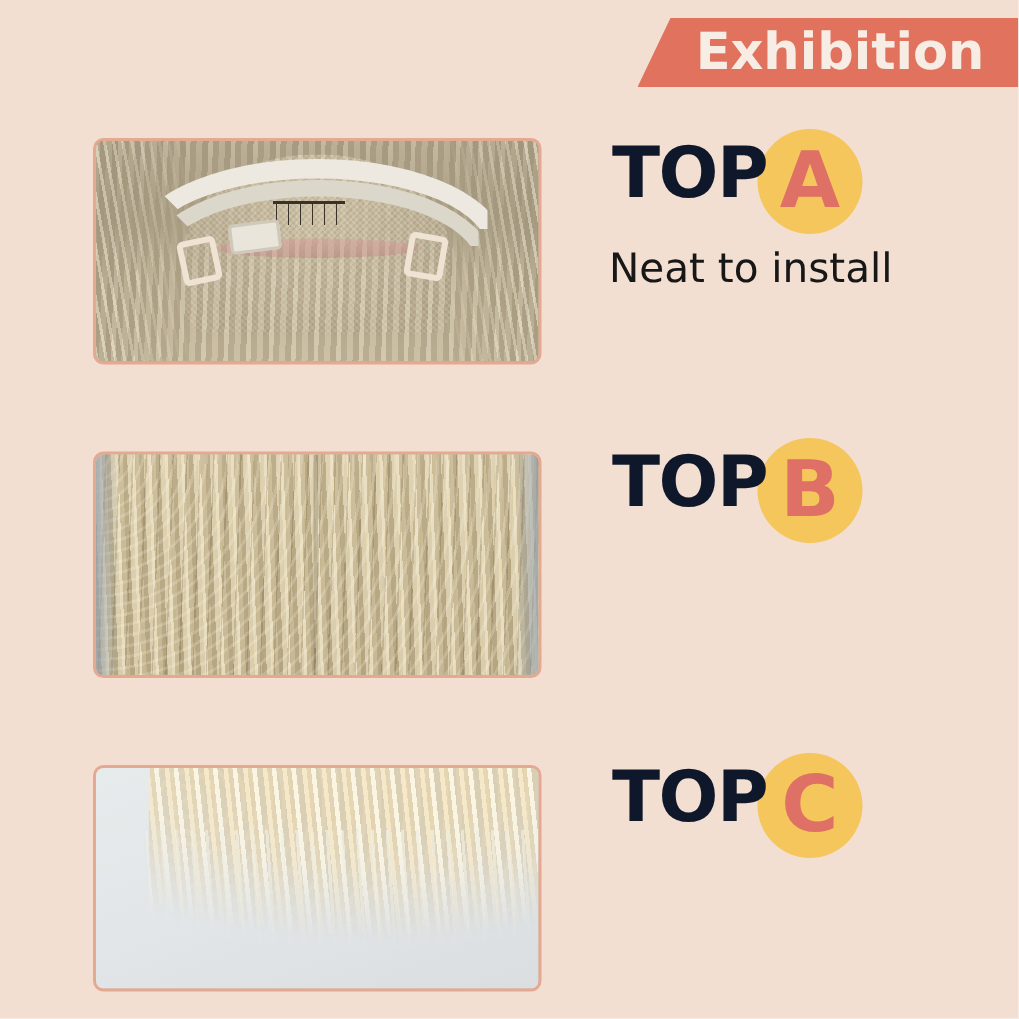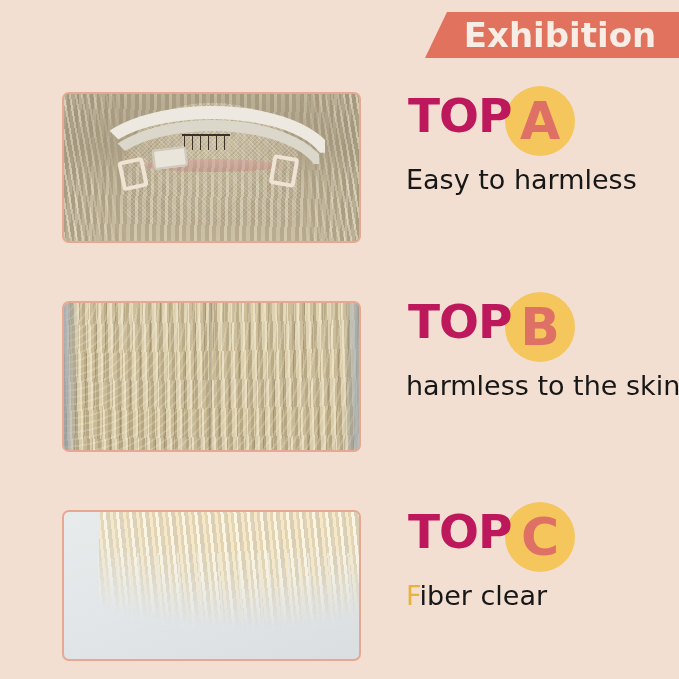--- a/index.html
+++ b/index.html
@@ -263,21 +263,21 @@
   .heading {
     position: relative;
     height: 72px;
   }
   .heading-top {
     position: absolute;
     left: 2px;
     top: 6px;
     font-size: 47px;
     font-weight: bold;
-    color: #be185d;
+    color: #0f172a;
     letter-spacing: -1px;
     line-height: 1;
     z-index: 2;
     font-family: "DejaVu Sans", sans-serif;
   }
   .badge {
     position: absolute;
     left: 99px;
     top: 0px;
     width: 70px;
@@ -362,39 +362,37 @@
     </div>
   </div>
 
   <div class="block" id="block-a">
     <div class="heading">
       <span class="heading-top">TOP</span>
       <span class="badge"></span>
       <span class="badge-letter">A</span>
     </div>
     <div class="lines">
-      <div class="line"><span class="hl"></span><span>Easy to harmless</span></div>
+      <div class="line"><span class="hl"></span><span>Neat to install</span></div>
     </div>
   </div>
 
   <div class="block" id="block-b">
     <div class="heading">
       <span class="heading-top">TOP</span>
       <span class="badge"></span>
       <span class="badge-letter">B</span>
     </div>
     <div class="lines">
-      <div class="line"><span class="hl"></span><span>harmless to the skin</span></div>
     </div>
   </div>
 
   <div class="block" id="block-c">
     <div class="heading">
       <span class="heading-top">TOP</span>
       <span class="badge"></span>
       <span class="badge-letter">C</span>
     </div>
     <div class="lines">
-      <div class="line"><span class="hl">F</span><span>iber clear</span></div>
     </div>
   </div>
 
 </div>
 
 </body></html>

